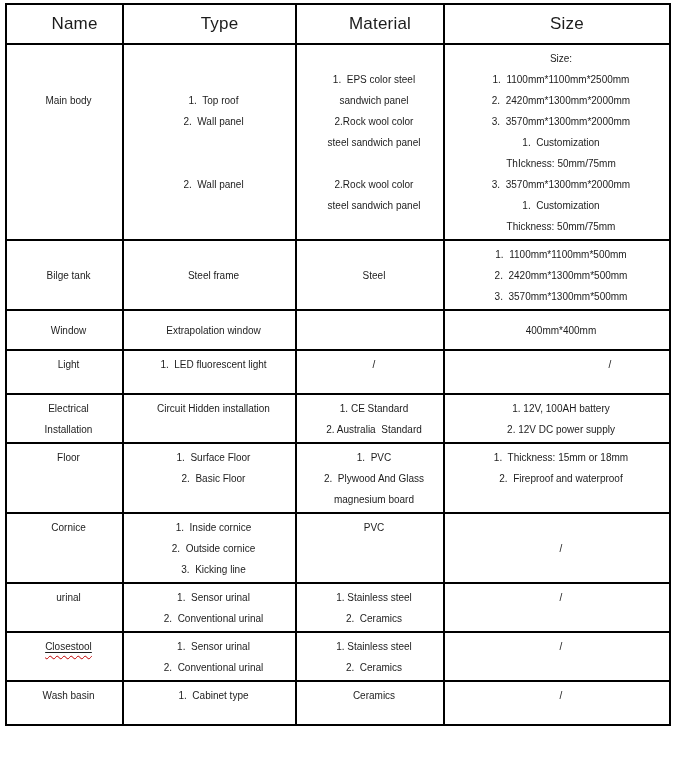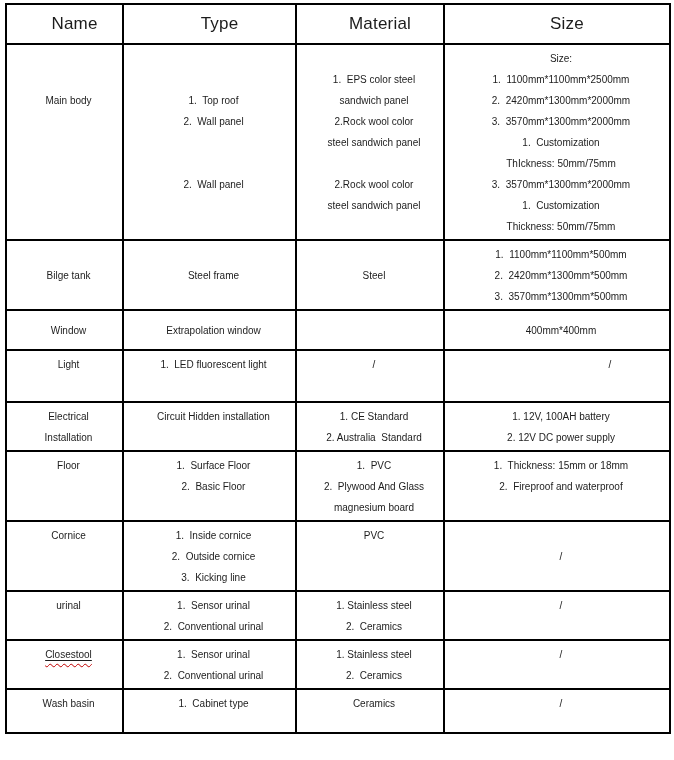--- a/index.html
+++ b/index.html
@@ -168,21 +168,21 @@
             <div class="cell">
               <div class="line">&nbsp;</div>
             </div>
           </td>
           <td class="va-mid">
             <div class="cell">
               <div class="line">400mm*400mm</div>
             </div>
           </td>
         </tr>
-        <tr style="height: 52px;">
+        <tr style="height: 44px;">
           <td class="va-top">
             <div class="cell">
               <div class="line">Light</div>
             </div>
           </td>
           <td class="va-top">
             <div class="cell">
               <div class="line">1.  LED fluorescent light</div>
             </div>
           </td>

